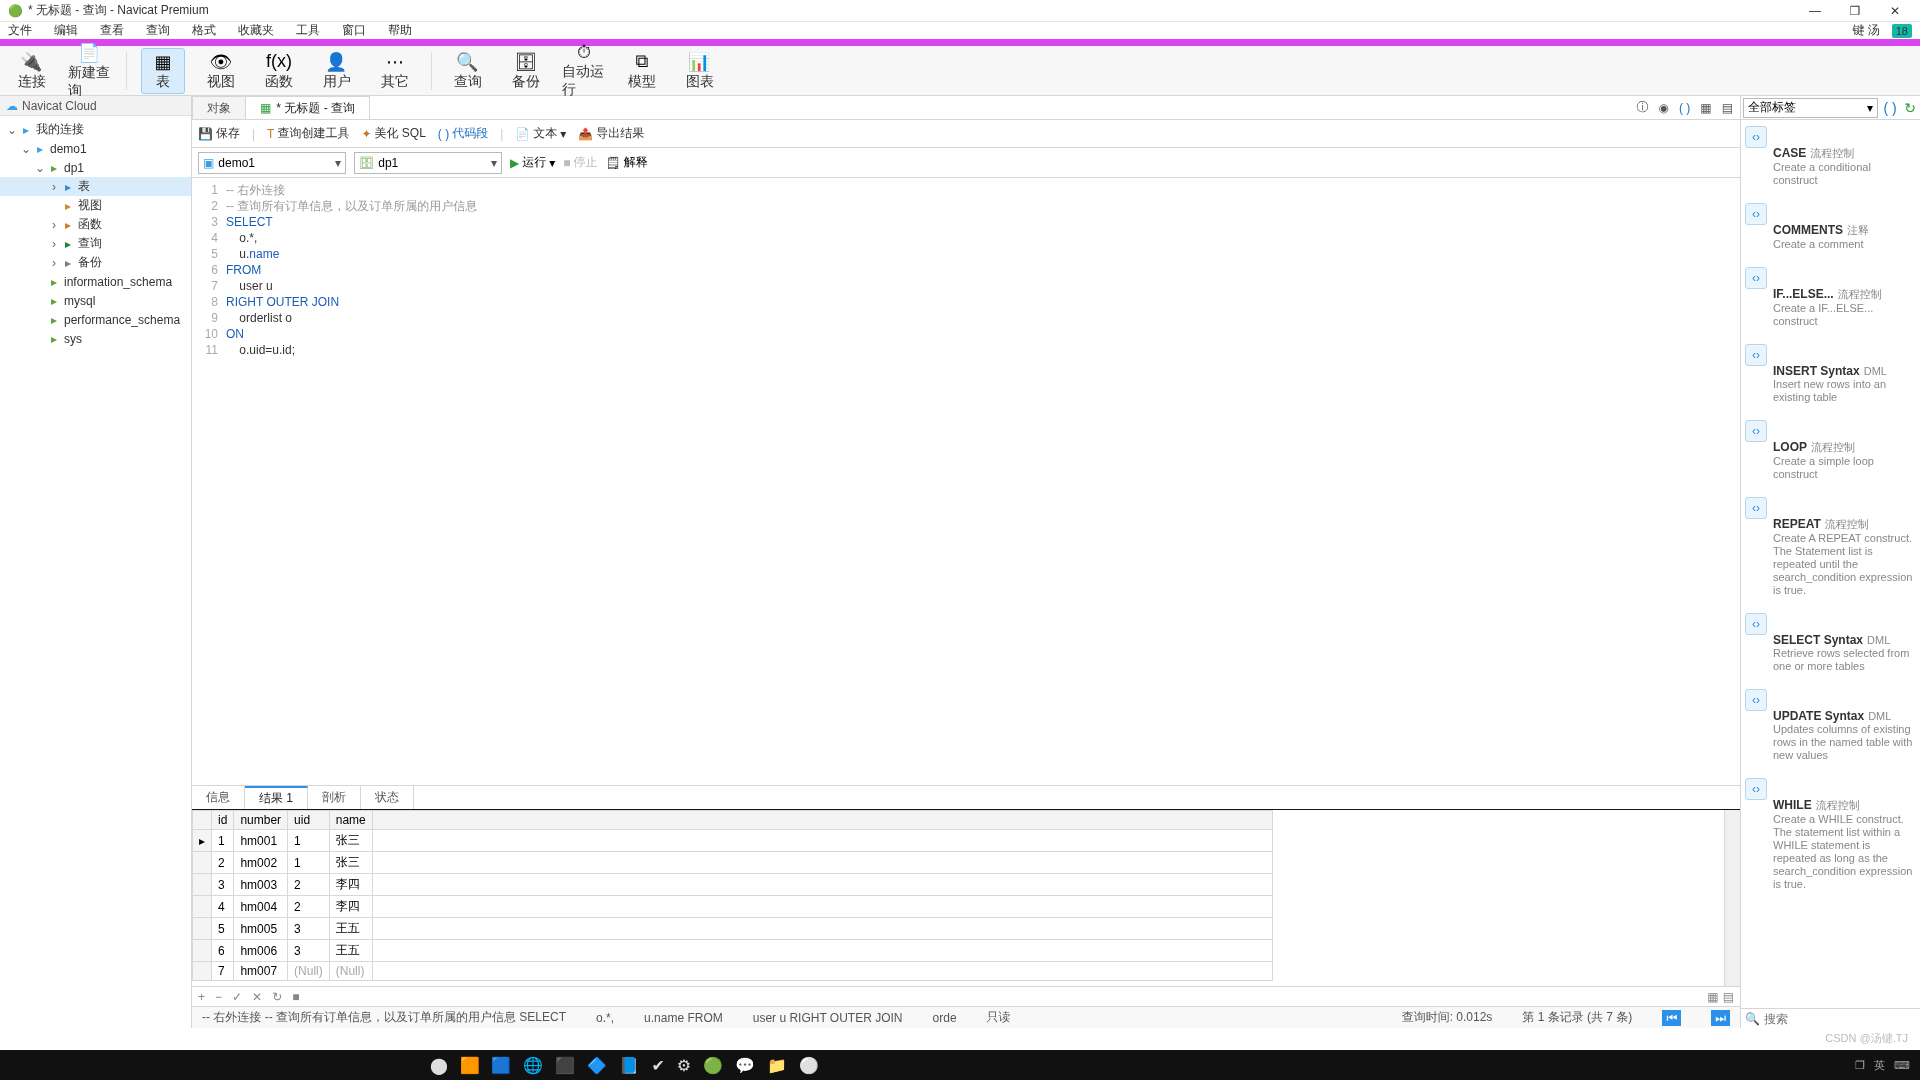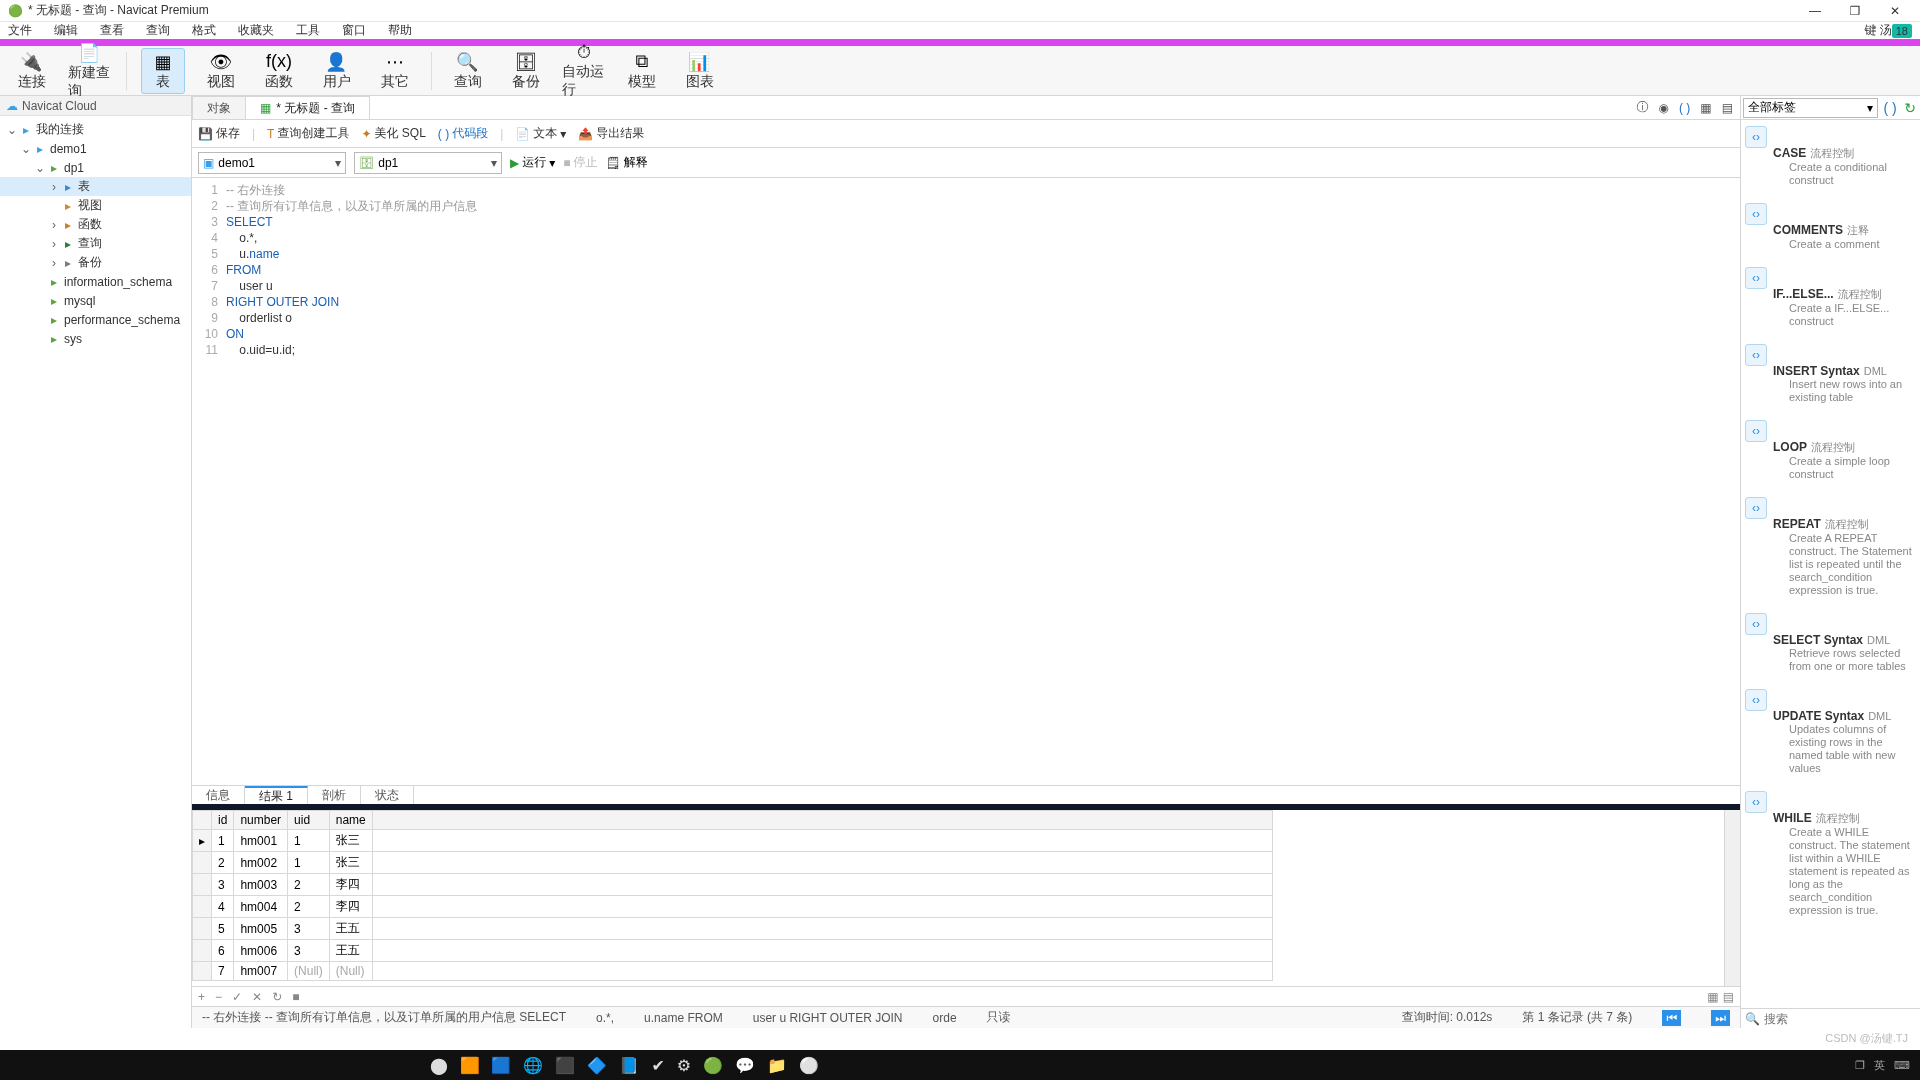--- a/index.html
+++ b/index.html
@@ -4,21 +4,21 @@
 <style>
 * { margin:0; padding:0; box-sizing:border-box; font-family:"Microsoft YaHei","Segoe UI",Arial,sans-serif; font-size:12px; }
 body { width:1920px; height:1080px; background:#fff; overflow:hidden; }
 .titlebar { height:22px; background:#fff; display:flex; align-items:center; padding:0 8px; border-bottom:1px solid #e5e5e5; }
 .titlebar .icon { width:14px; height:14px; margin-right:6px; }
 .titlebar .title { flex:1; color:#333; }
 .winbtns { display:flex; gap:18px; padding-right:6px; }
 .winbtn { width:22px; text-align:center; color:#333; }
 .menubar { height:24px; display:flex; align-items:center; padding:0 8px; gap:22px; border-bottom:7px solid #d946ef; }
 .menubar span { color:#333; }
-.menubar .right { margin-left:auto; display:flex; align-items:center; gap:0;}
+.menubar .right { margin-left:auto; display:flex; align-items:center; gap:12px;}
 .badge { background:#14b8a6; color:#fff; padding:1px 4px; border-radius:2px; font-size:11px;}
 .toolbar { height:50px; background:#f7f7f7; border-bottom:1px solid #d6d6d6; display:flex; align-items:center; padding:2px 10px; gap:14px; }
 .tbtn { display:flex; flex-direction:column; align-items:center; width:44px; height:46px; justify-content:center; border-radius:3px; }
 .tbtn.sel { background:#d9ecfb; border:1px solid #9dcff2;}
 .tbtn .ic { font-size:18px; height:22px; display:flex; align-items:center; }
 .tbtn .lb { font-size:14px; color:#333; }
 .sep { width:1px; height:38px; background:#ddd; }
 .layout { display:flex; height:calc(100% - 22px - 24px - 50px - 30px - 22px); }
 .leftpane { width:192px; border-right:1px solid #d6d6d6; display:flex; flex-direction:column; }
 .cloud-hdr { height:20px; background:#f2f2f2; border-bottom:1px solid #e0e0e0; display:flex; align-items:center; padding-left:6px; color:#555;}
@@ -44,21 +44,21 @@
 .combo .ci{margin-right:4px;}
 .combo .arrow{margin-left:auto; color:#555;}
 .runbtn{display:flex; align-items:center; gap:3px;}
 .runbtn .play{color:#2e9c36;}
 .disabled{color:#bbb;}
 .editor-wrap{flex:1; display:flex; overflow:hidden; border-bottom:1px solid #d6d6d6;}
 .editor{flex:1; display:flex; font-family:Consolas,Menlo,monospace; font-size:13px; line-height:16px; padding-top:4px; background:#fff;}
 .gutter{width:34px; text-align:right; color:#aaa; padding-right:8px;}
 .code{flex:1; white-space:pre; color:#333;}
 .kw{color:#1a5fb4;text-align:center;} .cmt{color:#9a9a9a;} .id{color:#333;} .nm{color:#1a5fb4;}
-.rtabs{height:24px; border-bottom:6px solid #0f172a; display:flex;}
+.rtabs{height:24px; border-bottom:1px solid #0f172a; display:flex;}
 .rtab{padding:0 14px; display:flex; align-items:center; border-right:1px solid #d6d6d6; color:#555;}
 .rtab.active{background:#fff; border-top:2px solid #2b90e9; color:#222;}
 .results{height:176px; display:flex;}
 .grid{flex:1; overflow:auto; position:relative;}
 table.rg{border-collapse:collapse; width:auto;}
 table.rg th,table.rg td{border:1px solid #d8d8d8; padding:2px 6px; height:18px; text-align:left; font-weight:normal;}
 table.rg th{background:#f4f4f4;}
 .rownum{width:14px; background:#f4f4f4; border:1px solid #d8d8d8;}
 .num{text-align:right;}
 .null{color:#a8a8a8;}
@@ -71,21 +71,21 @@
 .rightpane{width:180px; border-left:1px solid #d6d6d6; display:flex; flex-direction:column;}
 .rp-hdr{height:24px; border-bottom:1px solid #d6d6d6; display:flex; align-items:center;}
 .rp-combo{flex:1; height:20px; border:1px solid #b9b9b9; margin:0 2px; display:flex; align-items:center; padding:0 4px;}
 .rp-icon{width:20px; text-align:center; color:#1f78c1; font-size:14px;}
 .snips{flex:1; overflow:auto;}
 .snip{display:flex; padding:6px 6px 10px 4px; gap:6px;}
 .snip .sic{width:22px; height:22px; border:1px solid #b4d7ee; border-radius:3px; display:flex; align-items:center; justify-content:center; color:#2b90e9; background:#eaf4fc; flex-shrink:0;}
 .snip .st{color:#333;}
 .snip .stt{font-weight:bold; font-size:12px;margin-top:20px;}
 .snip .cat{color:#888; font-size:11px; margin-left:4px; font-weight:normal;}
-.snip .sd{color:#888; font-size:11px; line-height:13px;margin-left:16px;}
+.snip .sd{color:#888; font-size:11px; line-height:13px;}
 .searchbar{height:20px; border-top:1px solid #d6d6d6; display:flex; align-items:center; padding:0 4px; gap:4px;}
 .searchbar input{border:none; outline:none; flex:1; font-size:12px;}
 .taskbar{height:30px; background:#111; position:absolute; bottom:0; left:0; right:0; display:flex; align-items:center; padding:0 10px; gap:12px;}
 .taskbar .tico{color:#ddd; font-size:16px;}
 .taskbar .right{margin-left:auto; color:#aaa; font-size:11px;}
 .watermark{position:absolute; right:12px; bottom:34px; color:#bcbcbc; font-size:11px;}
 </style>
 </head>
 <body>
 

